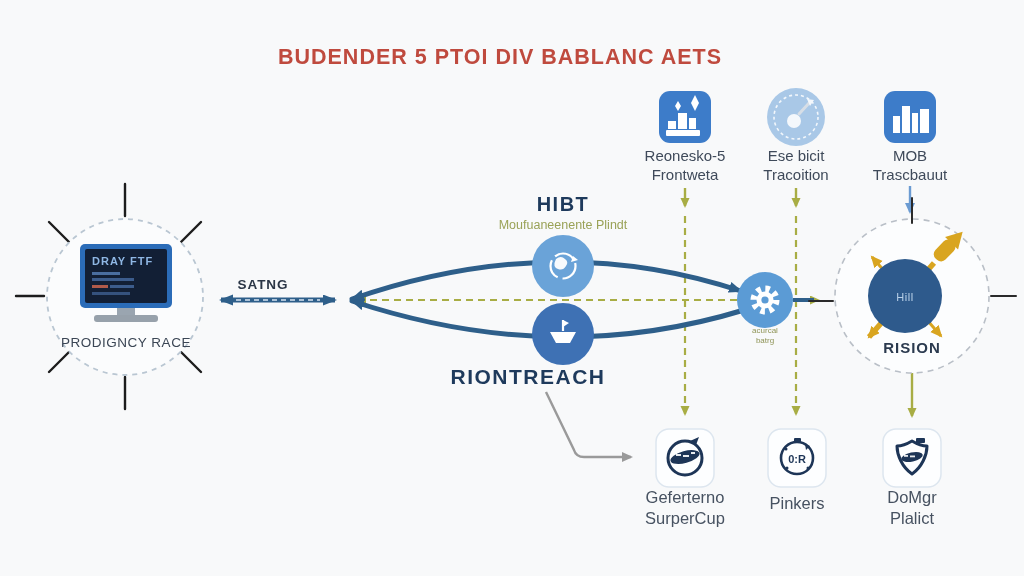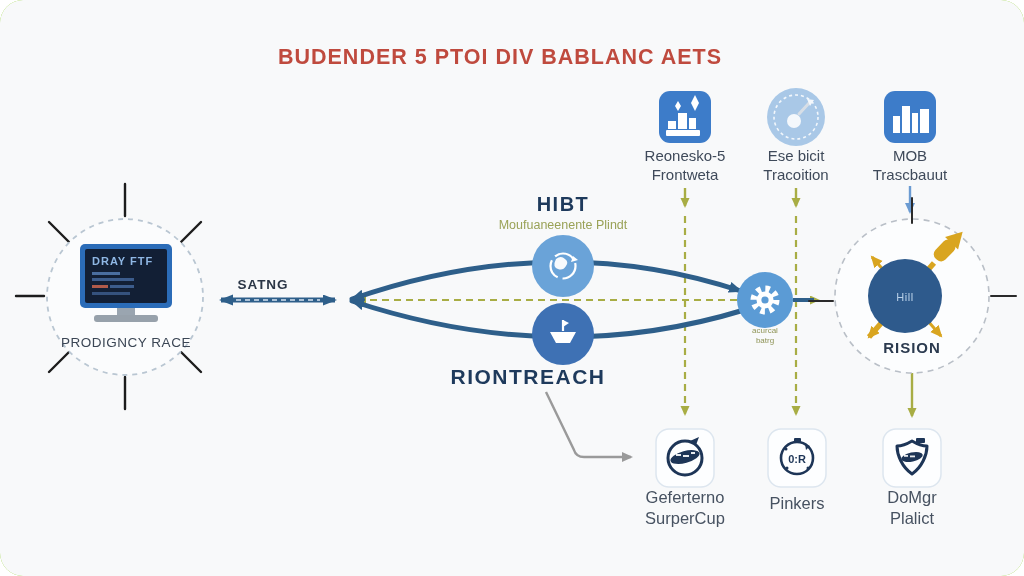--- a/index.html
+++ b/index.html
@@ -1,17 +1,17 @@
 <!DOCTYPE html>
 <html><head>
 <meta charset="utf-8">
 <style>
   html,body{margin:0;padding:0;background:#ffffff;}
   #stage{position:relative;width:1024px;height:576px;background:#84cc16;overflow:hidden;
-         font-family:"Liberation Sans",sans-serif;border-radius:23px;}
+         font-family:"Liberation Sans",sans-serif;}
   svg text{font-family:"Liberation Sans",sans-serif;}
   .t-title{font-size:21.5px;font-weight:bold;fill:#bf4a3e;letter-spacing:1px;}
   .t-hub{font-size:20px;font-weight:bold;fill:#1e3a5c;letter-spacing:1.5px;}
   .t-sub{font-size:12.5px;fill:#9aa257;}
   .t-cap{font-size:9px;fill:#9aa257;}
   .t-big{font-size:21px;font-weight:bold;fill:#1e3a5c;letter-spacing:1.5px;}
   .t-node{font-size:13.5px;fill:#3b4655;letter-spacing:.5px;}
   .t-satng{font-size:13.5px;font-weight:bold;fill:#2b3646;letter-spacing:1px;}
   .t-toplabel{font-size:15px;fill:#3f4a5a;}
   .t-botlabel{font-size:16.5px;fill:#475261;}

